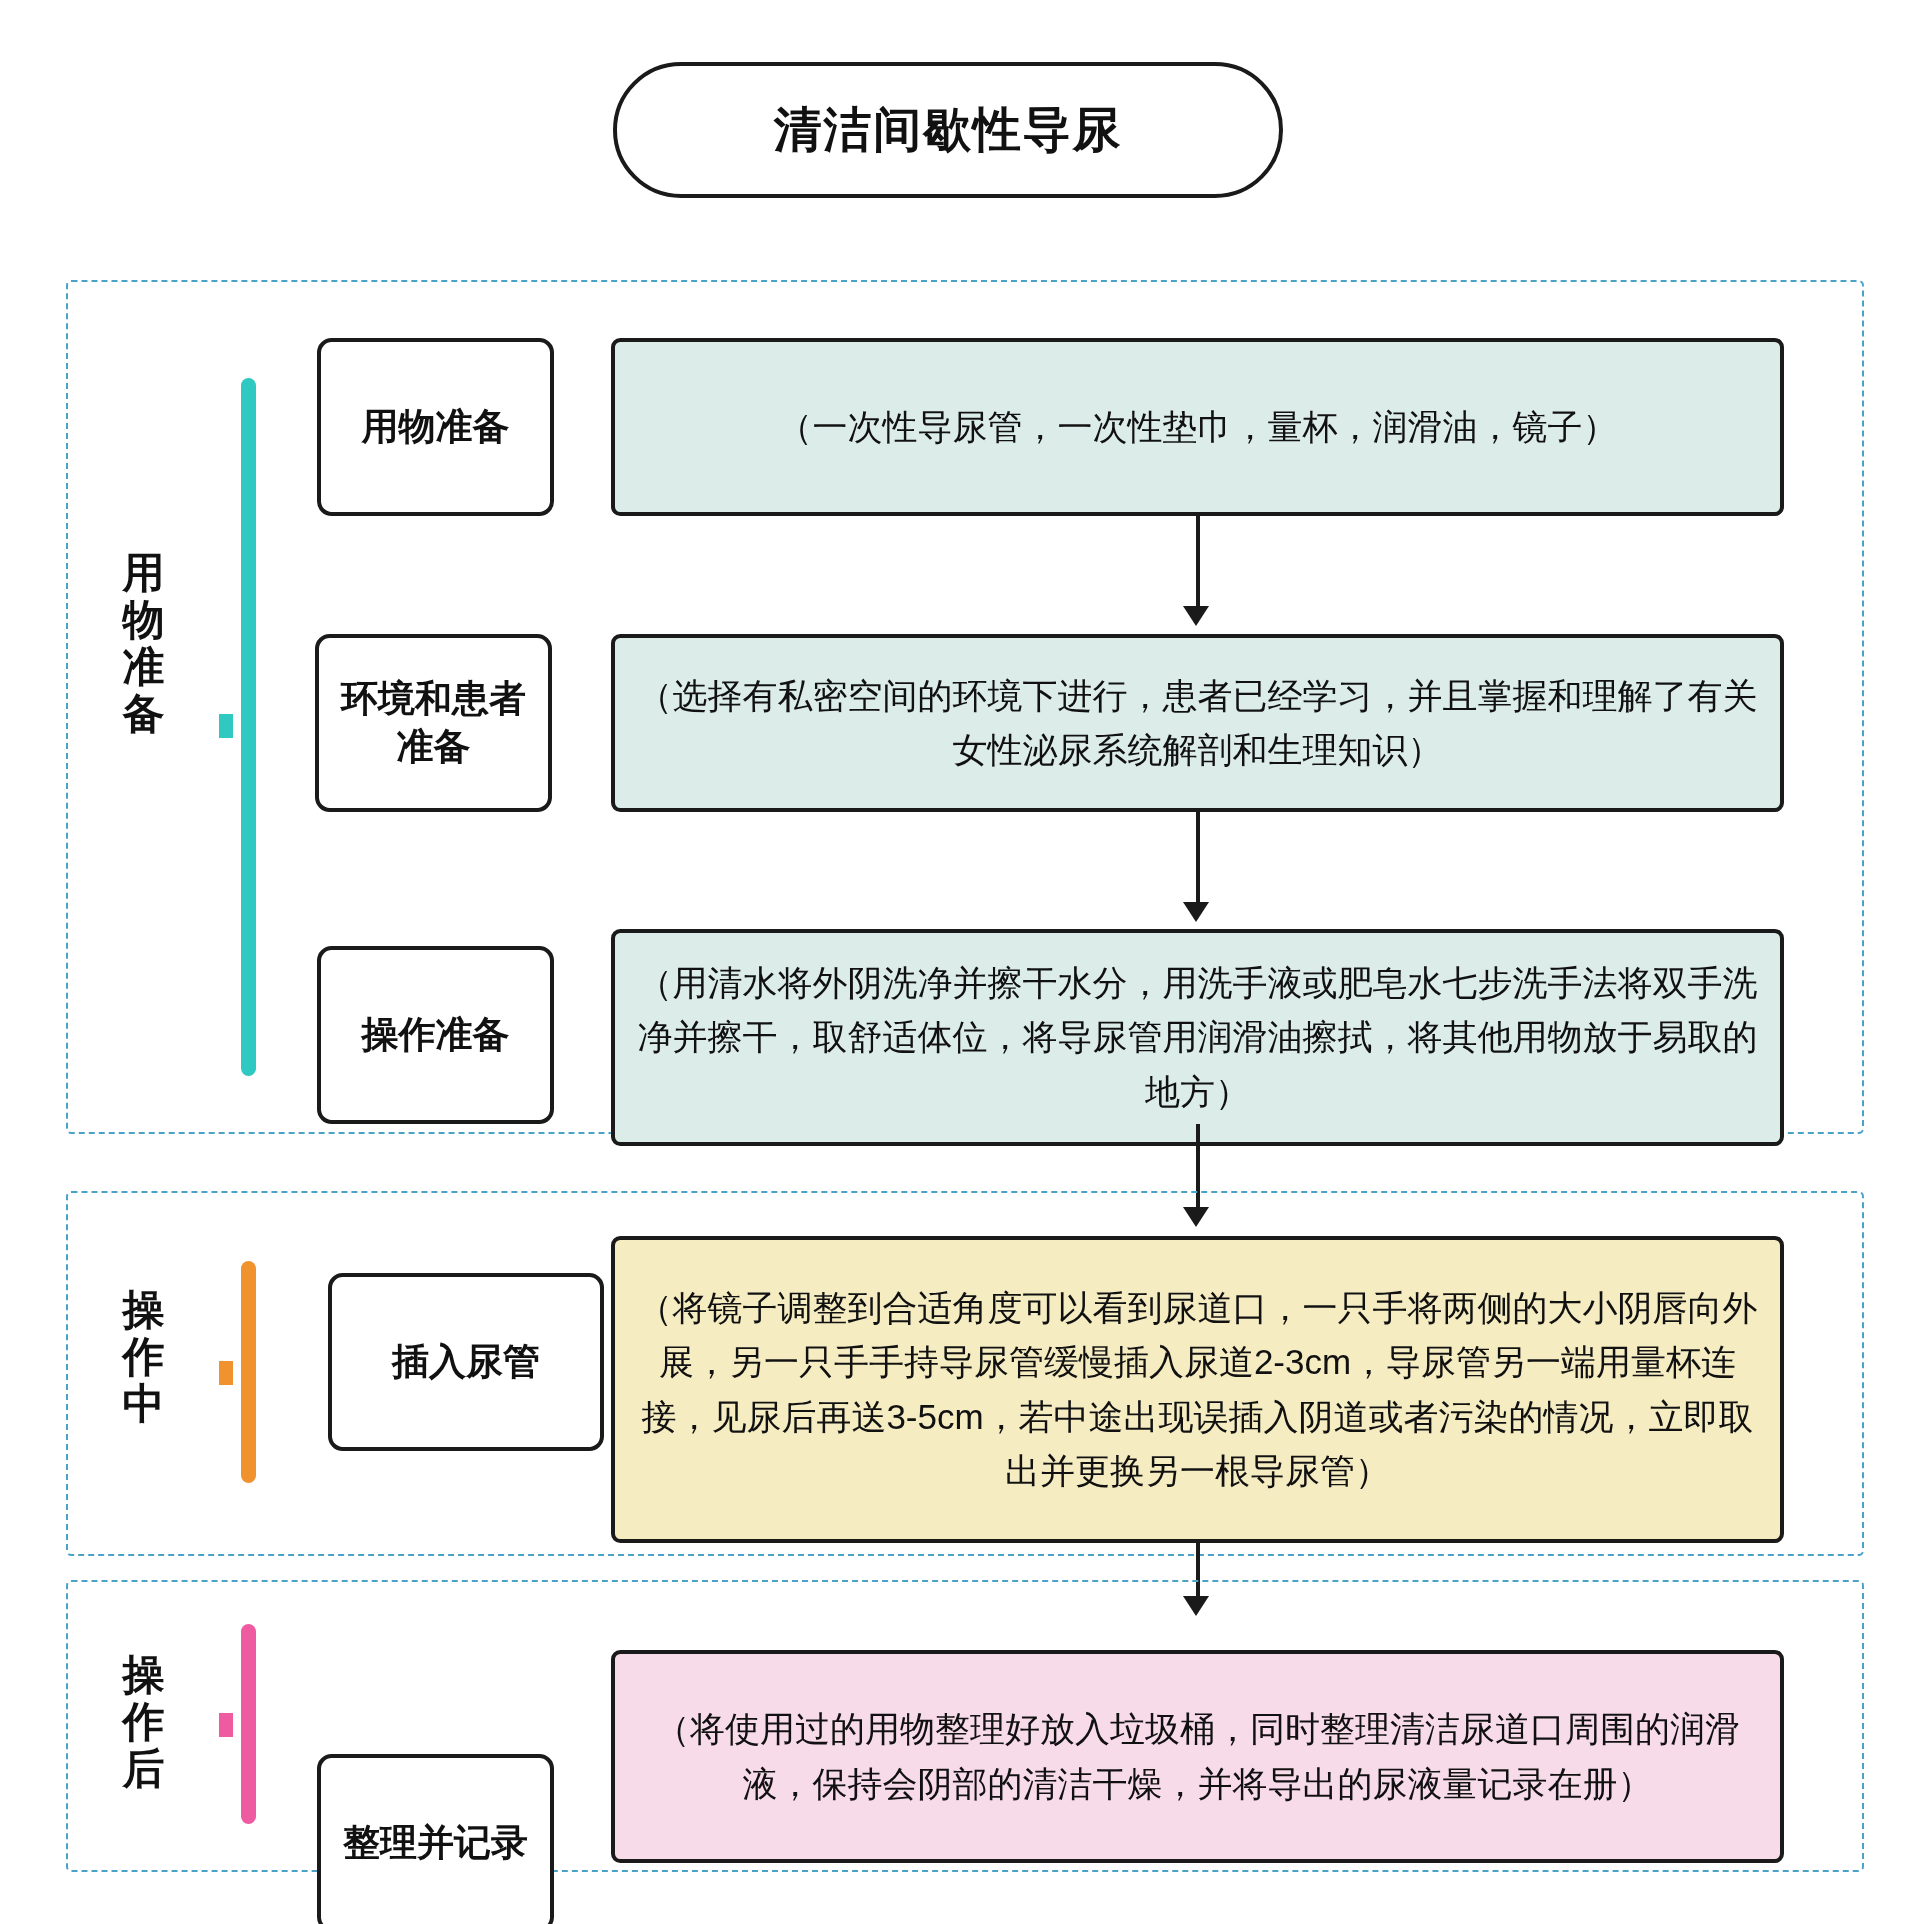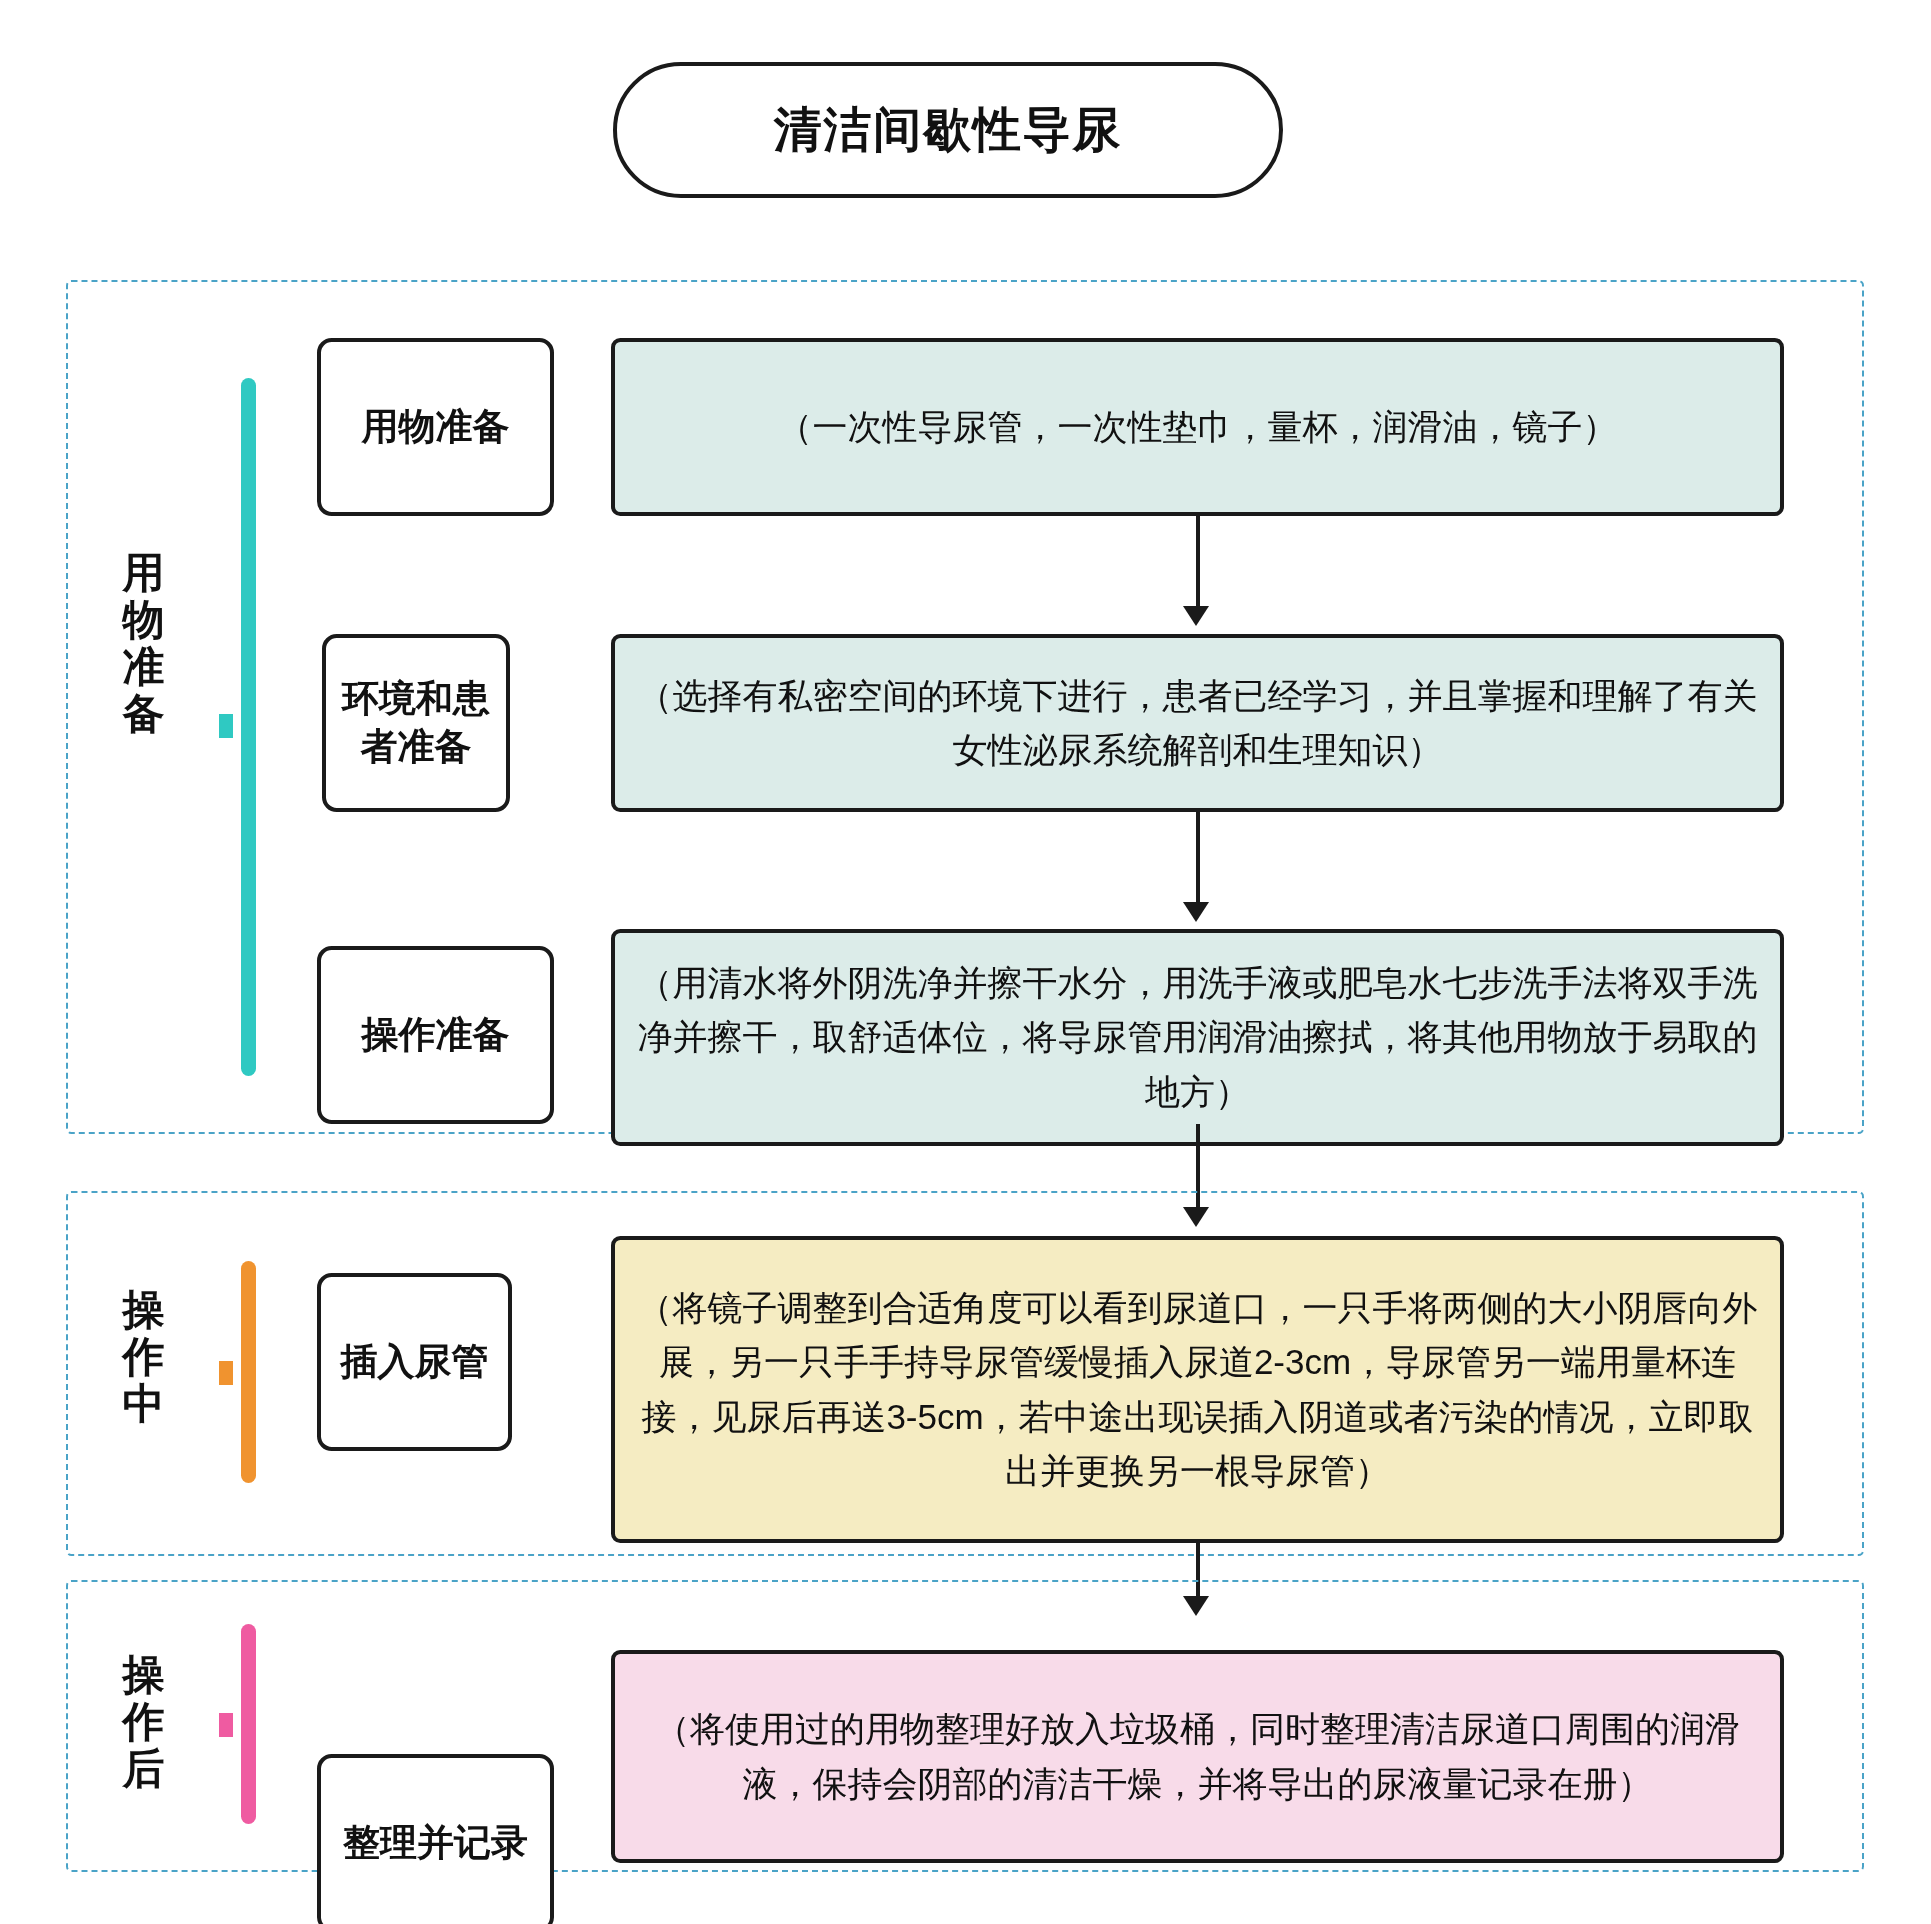--- a/index.html
+++ b/index.html
@@ -92,23 +92,23 @@
     display: flex;
     align-items: center;
     justify-content: center;
     text-align: center;
     font-size: 37px;
     font-weight: bold;
     line-height: 1.3;
     padding: 5.5px 9.2px;
   }
   #step-supplies   { left: 317px; top: 338px;  width: 237px; height: 178px; }
-  #step-env        { left: 322px; top: 634px;  width: 188px; height: 178px; }
+  #step-env        { left: 315px; top: 634px;  width: 237px; height: 178px; }
   #step-op-prep    { left: 317px; top: 946px; width: 237px; height: 178px; }
-  #step-insert     { left: 317px; top: 1273px; width: 195px; height: 178px; }
+  #step-insert     { left: 328px; top: 1273px; width: 276px; height: 178px; }
   #step-record     { left: 317px; top: 1706px; width: 237px; height: 178px; margin-top: 48px; }
 
   
   .detail-box {
     position: absolute;
     border: 4.6px solid #1a1a1a;
     border-radius: 9.2px;
     box-sizing: border-box;
     display: flex;
     align-items: center;

